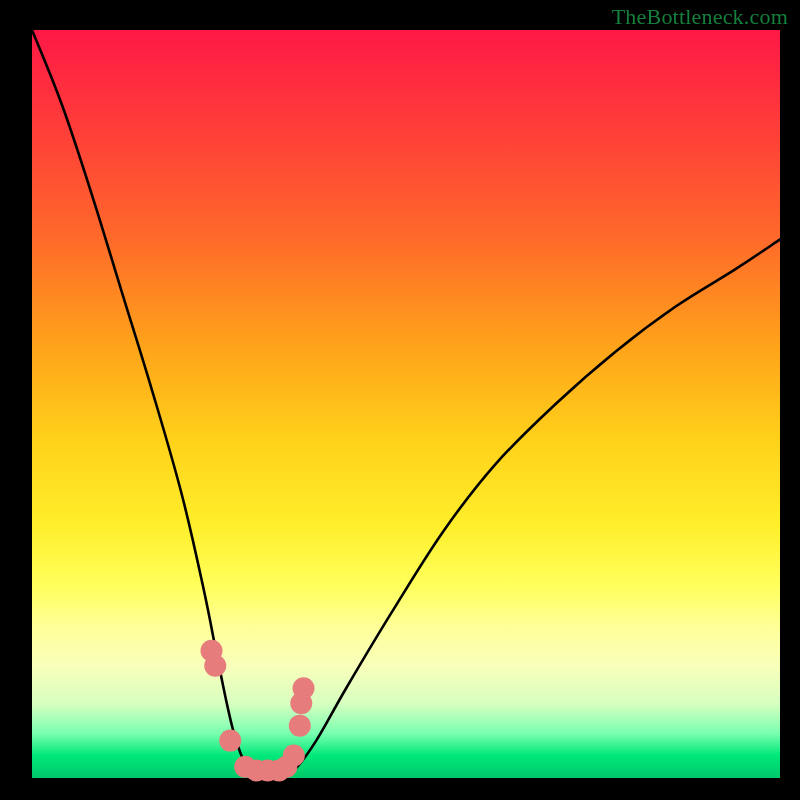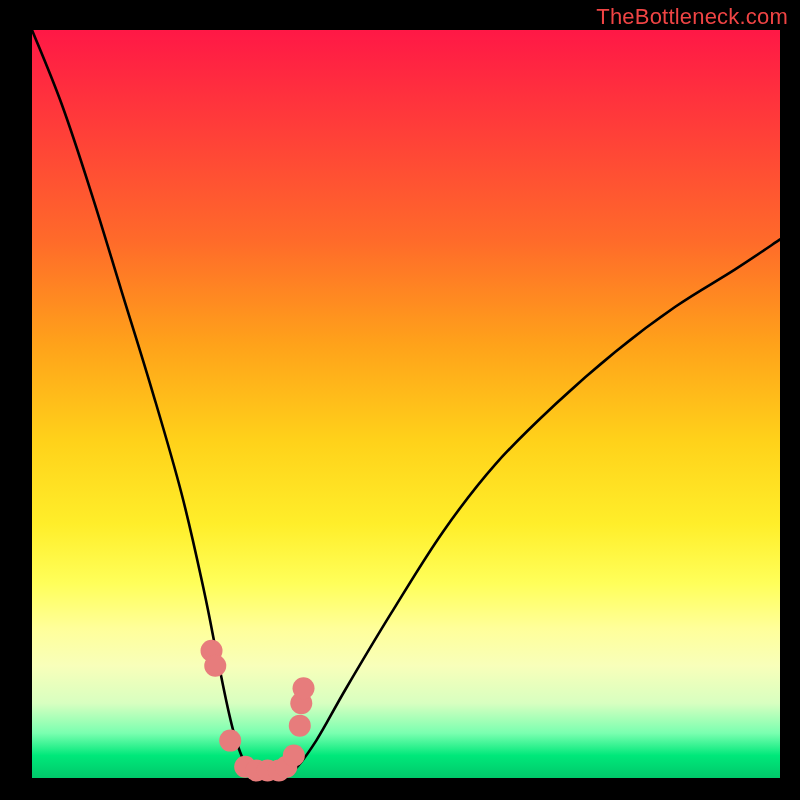--- a/index.html
+++ b/index.html
@@ -30,23 +30,23 @@
       #d8ffc0 90%,
       #7affb0 94%,
       #00e87a 97%,
       #00c86a 100%
     );
   }
   .watermark {
     position: absolute;
     top: 4px;
     right: 12px;
-    font-family: Liberation Sans, sans-serif;
+    font-family: Liberation Serif, serif;
     font-size: 22px;
-    color: #ef4444;
+    color: #15803d;
     letter-spacing: 0.2px;
     user-select: none;
   }
   svg.curve {
     position: absolute;
     inset: 0;
   }
 </style>
 </head>
 <body>

